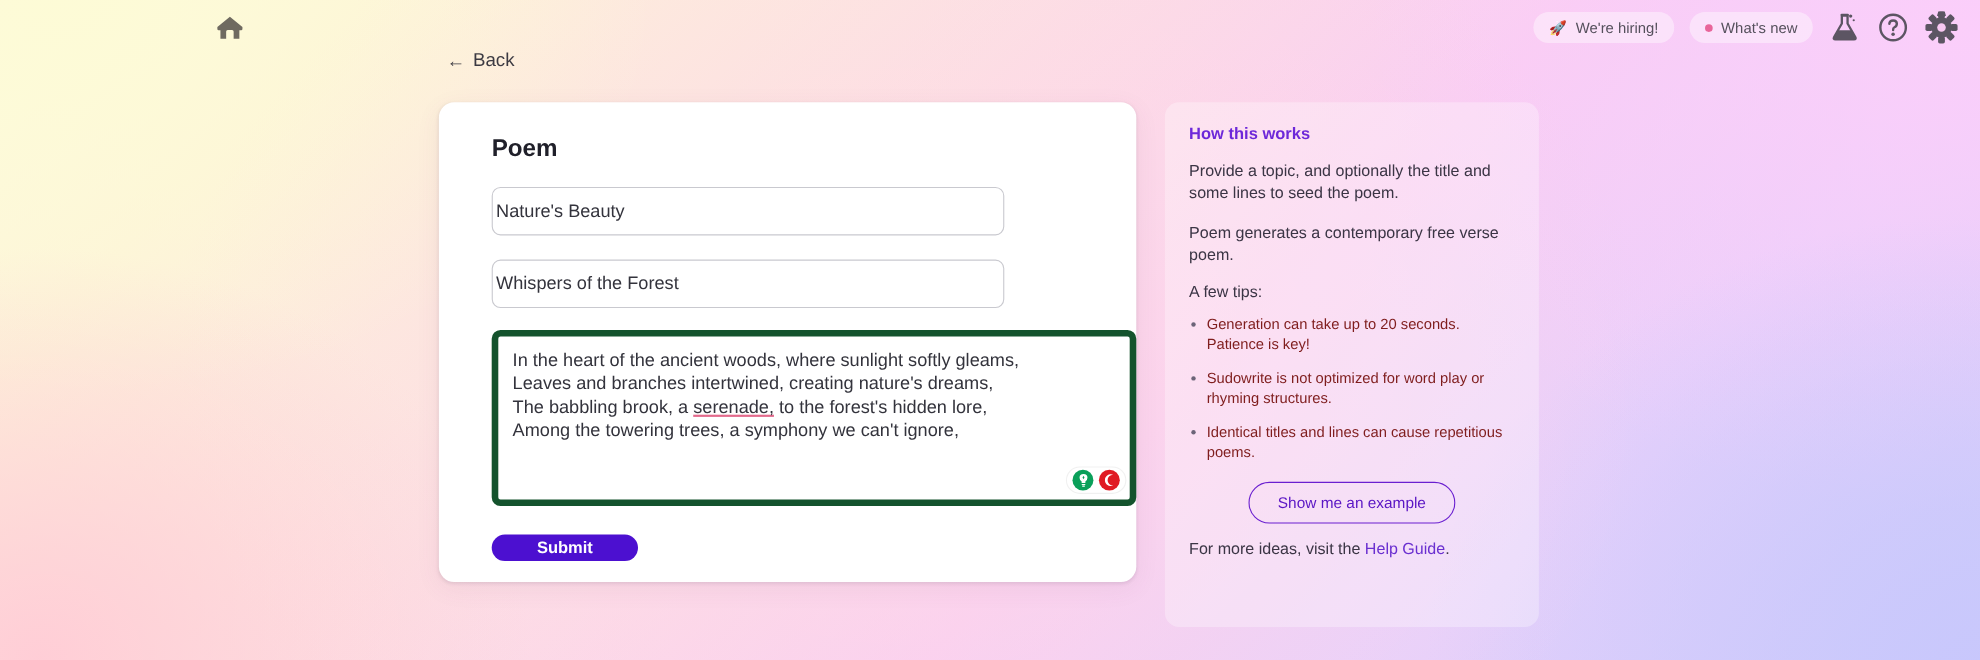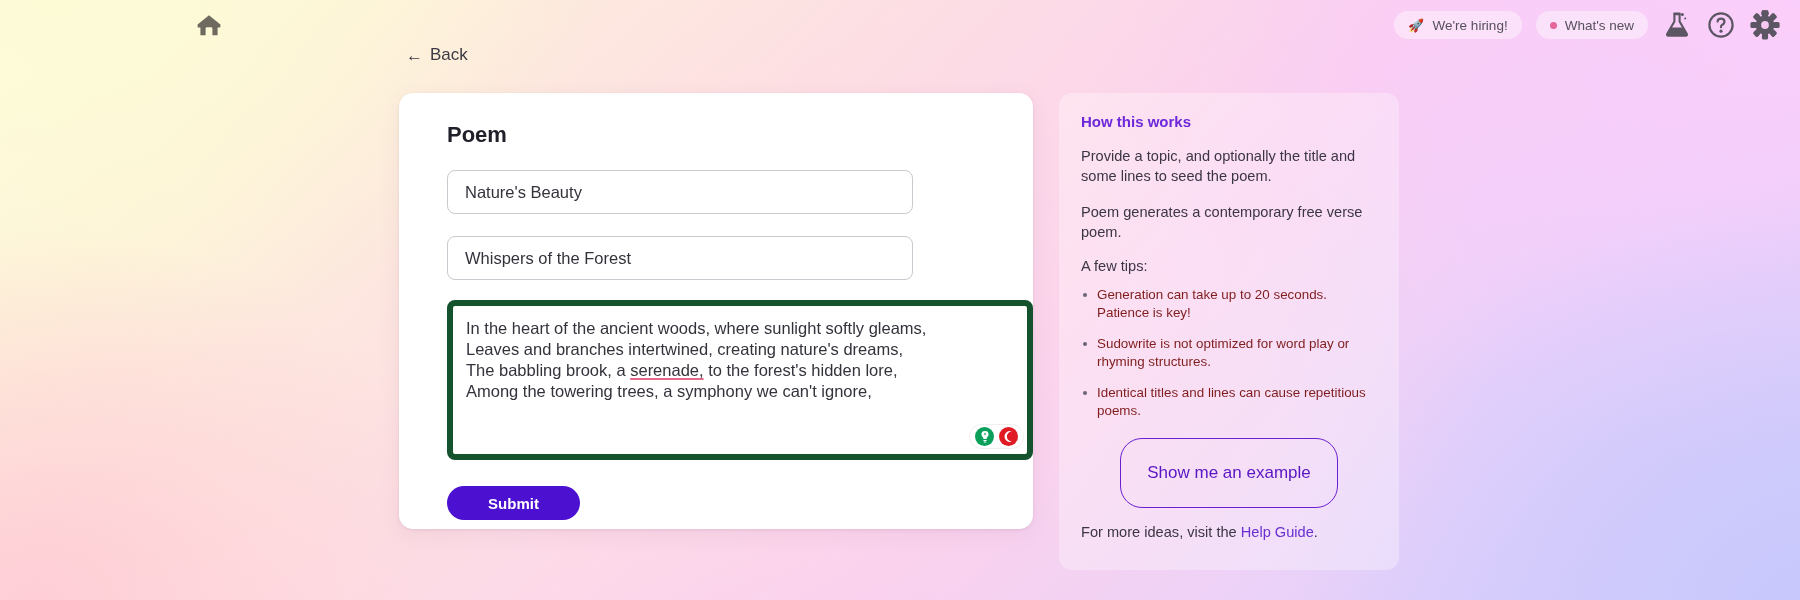--- a/index.html
+++ b/index.html
@@ -103,21 +103,21 @@
   }
   .field {
     margin: 22px 0 0 24px;
     width: 466px; height: 44px;
     border: 1px solid #c9c9cf;
     border-radius: 8px;
     background: #fff;
     font-family: "Liberation Sans", sans-serif;
     font-size: 16.5px;
     color: #33333c;
-    padding: 0 17px;
+    padding: 0 3px;
     outline: none;
   }
   .field::placeholder { color: #9a9aa4; }
 
   .textarea-wrap {
     position: relative;
     margin: 20px 0 0 24px;
     width: 586px; height: 160px;
   }
   .poem-area {
@@ -154,21 +154,21 @@
     width: 19px; height: 19px; border-radius: 50%;
     display: flex; align-items: center; justify-content: center;
     cursor: pointer;
   }
   .badge-ico.green { background: #0aa05a; }
   .badge-ico.red   { background: #e01b24; }
   .badge-ico svg { display: block; }
 
   .submit-btn {
     margin: 26px 0 0 24px;
-    width: 133px; height: 34px;
+    width: 133px; height: 24px;
     border: none; border-radius: 19px;
     background: #4c10d0;
     color: #ffffff;
     font-family: "Liberation Sans", sans-serif;
     font-size: 15px; font-weight: bold;
     cursor: pointer;
   }
 
   
   .side-panel {
@@ -201,27 +201,27 @@
   }
   .tips li:before {
     content: "";
     position: absolute; left: 2px; top: 7px;
     width: 4px; height: 4px; border-radius: 50%;
     background: #6c6478;
   }
   .example-wrap { text-align: center; margin-bottom: 16px; }
   .example-btn {
     display: inline-block;
-    padding: 24px 26px;
+    padding: 10px 26px;
     border: 1.6px solid #6a1fd0;
     border-radius: 22px;
     background: transparent;
     color: #5a15c4;
     font-family: "Liberation Sans", sans-serif;
-    font-size: 17px;
+    font-size: 14px;
     cursor: pointer;
   }
   .footer-line { font-size: 14.6px; color: #3b3545; }
   .footer-line a { color: #6a2fd0; text-decoration: none; cursor: pointer; }
 </style>
 </head>
 <body>
 
 <div class="bg-tint t1"></div>
 <div class="bg-tint t2"></div>

